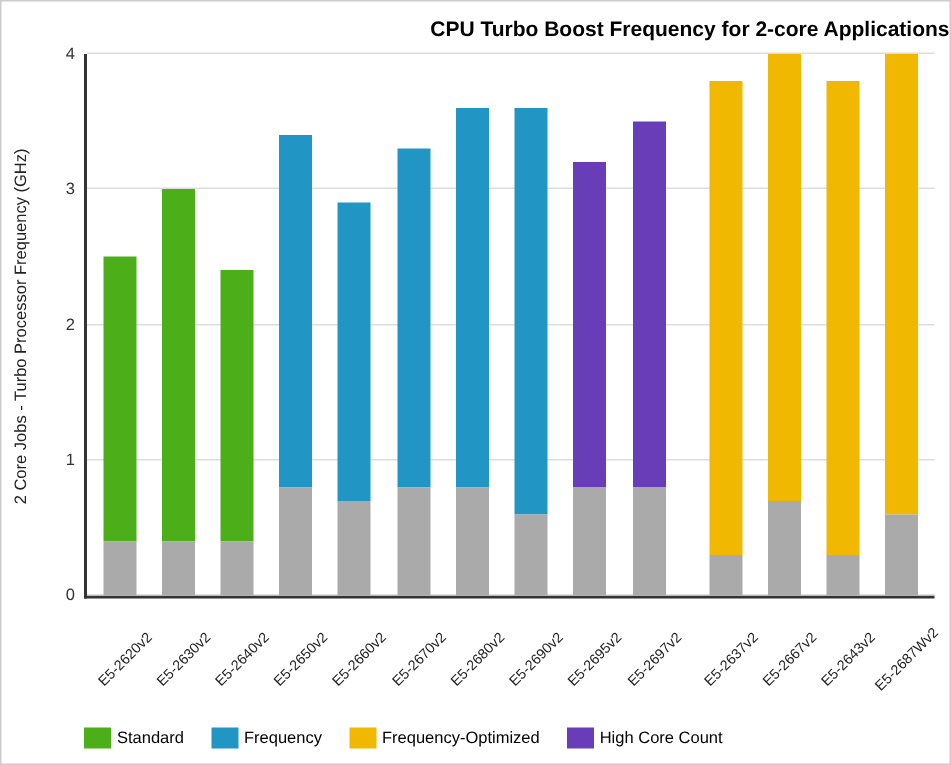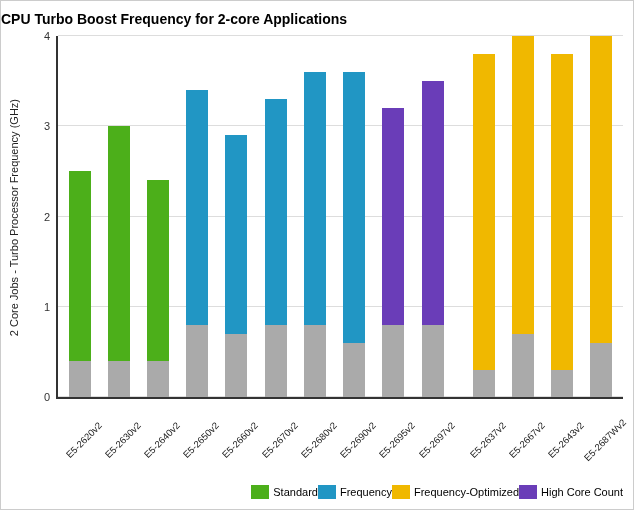--- a/index.html
+++ b/index.html
@@ -11,21 +11,21 @@
       overflow: hidden;
     }
     .chart-container {
       width: 634px;
       height: 510px;
       position: relative;
       background: #fff;
       border: 1px solid #ccc;
     }
     .chart-title {
-      text-align: left;
+      text-align: right;
       font-size: 14px;
       font-weight: bold;
       padding-top: 10px;
       padding-bottom: 5px;
     }
     .chart-inner {
       position: absolute;
       top: 35px;
       left: 55px;
       right: 10px;
@@ -94,21 +94,22 @@
       white-space: nowrap;
       transform-origin: top center;
     }
     .legend {
       position: absolute;
       bottom: 10px;
       left: 55px;
       right: 10px;
       display: flex;
       flex-direction: row;
-      justify-content: flex-end;
+      justify-content: flex-start;
+      gap: 18px;
       font-size: 11px;
       align-items: center;
     }
     .legend-item {
       display: flex;
       align-items: center;
       gap: 4px;
     }
     .legend-color {
       width: 18px;

